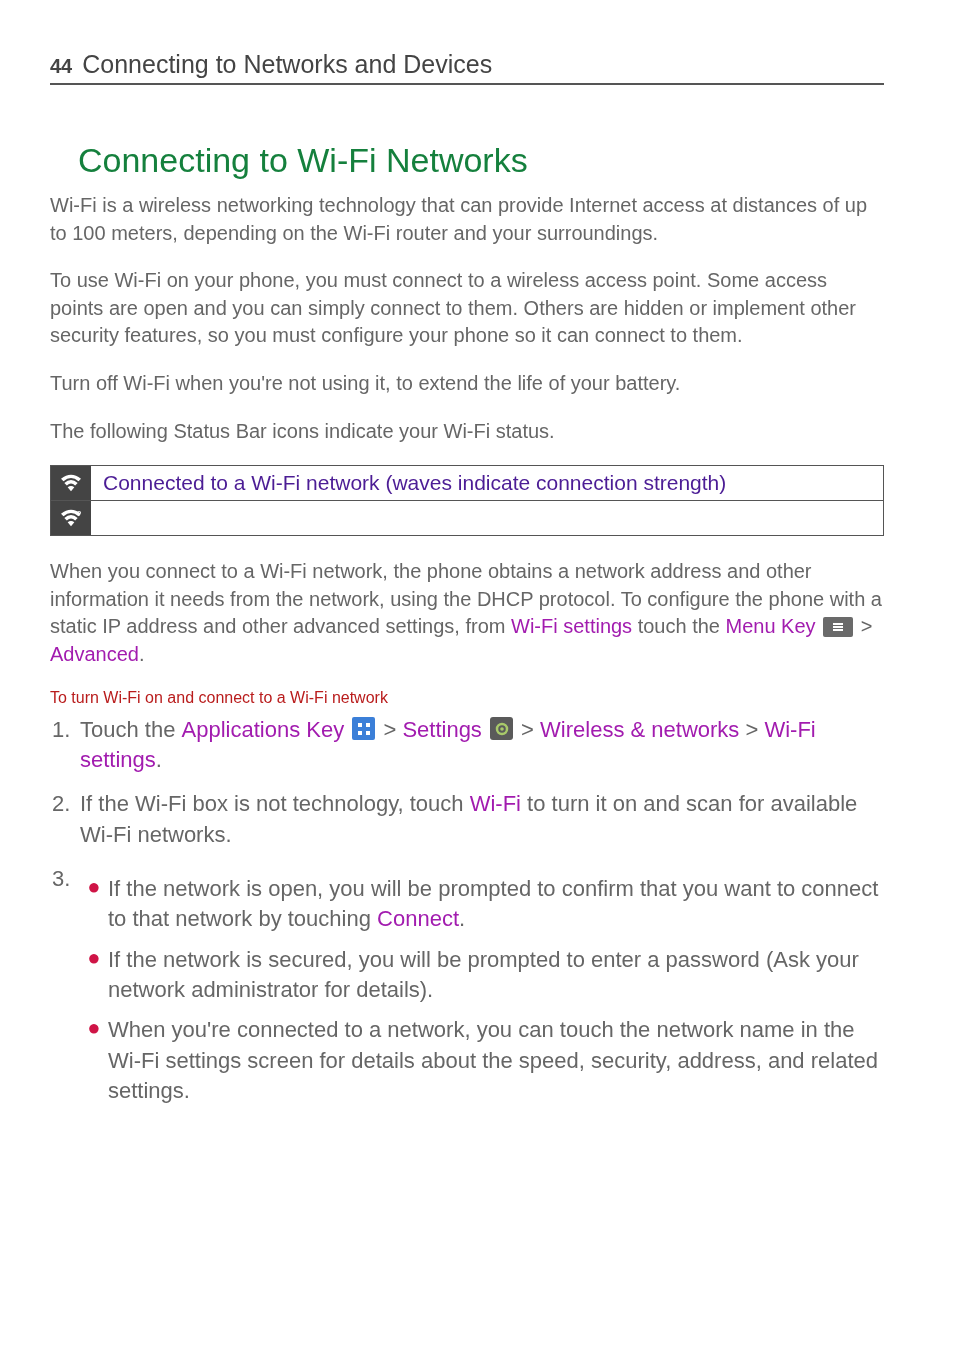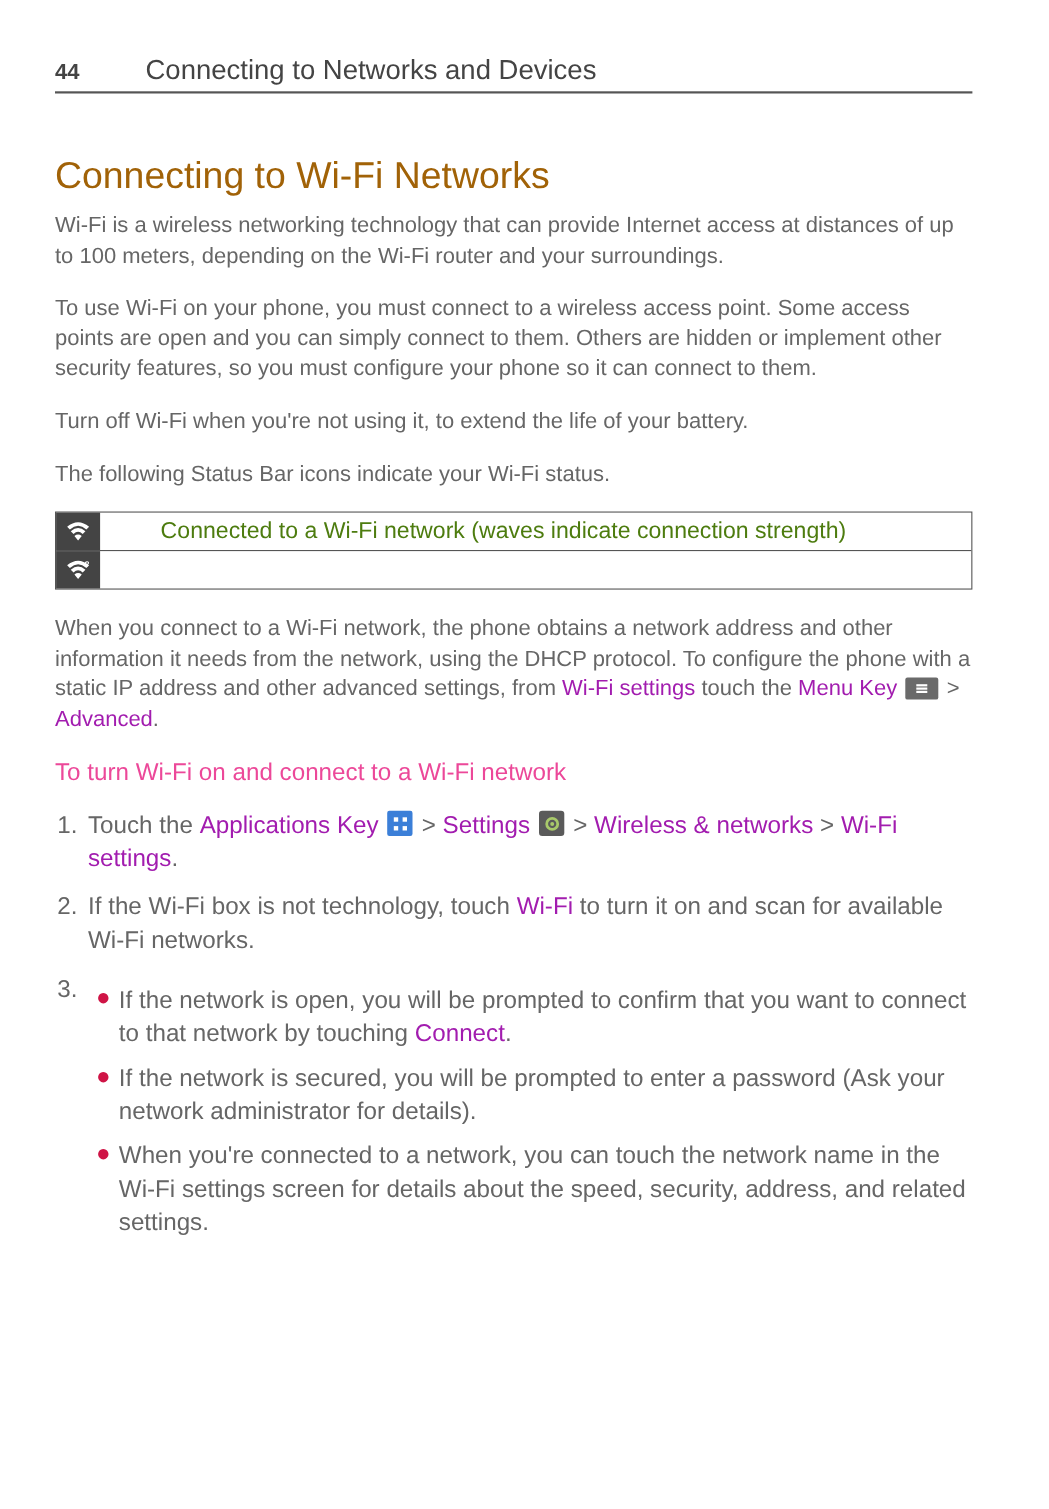--- a/index.html
+++ b/index.html
@@ -20,33 +20,33 @@
       border-bottom: 2px solid #555;
       padding-bottom: 4px;
       margin-bottom: 56px;
       display: flex;
       align-items: baseline;
     }
     .page-number {
       font-weight: 700;
       color: #444;
       font-size: 20px;
-      margin-right: 28px;
+      margin-right: 10px;
     }
     .chapter-title {
       font-weight: 400;
       color: #444;
       font-size: 25px;
-      margin-left: 32px;
     }
     .section-title {
-      color: #a16207;
+      color: #15803d;
       font-size: 34px;
       font-weight: 500;
       margin-bottom: 12px;
+      margin-left: 28px;
     }
     .para {
       font-size: 20px;
       line-height: 1.38;
       margin-bottom: 20px;
       color: #666;
     }
     .icon-table {
       border: 1.5px solid #555;
       margin-top: 8px;
@@ -67,30 +67,29 @@
       display: flex;
       align-items: center;
       justify-content: center;
       flex-shrink: 0;
       margin: 0;
     }
     .icon-cell svg { display: block; }
     .icon-desc {
       padding-left: 12px;
       font-size: 21px;
-      color: #4d7c0f;
-      margin-left: 43px;
+      color: #4c1d95;
     }
     .bold { color: #a21caf; font-weight: 500; }
     .subsection-title {
-      color: #ec4899;
-      font-size: 22px;
+      color: #b91c1c;
+      font-size: 16px;
       font-weight: 500;
       margin-top: 10px;
-      margin-bottom: 20px;
+      margin-bottom: 8px;
     }
     .numlist-item {
       display: flex;
       font-size: 22px;
       line-height: 1.38;
       margin-bottom: 14px;
       color: #666;
     }
     .numlist-num {
       width: 30px;

